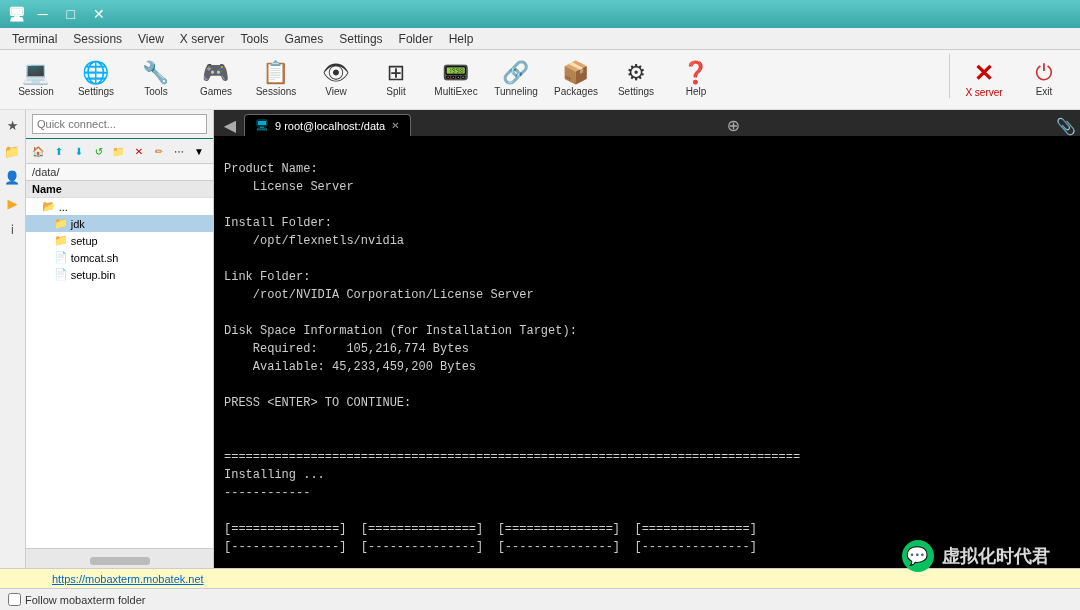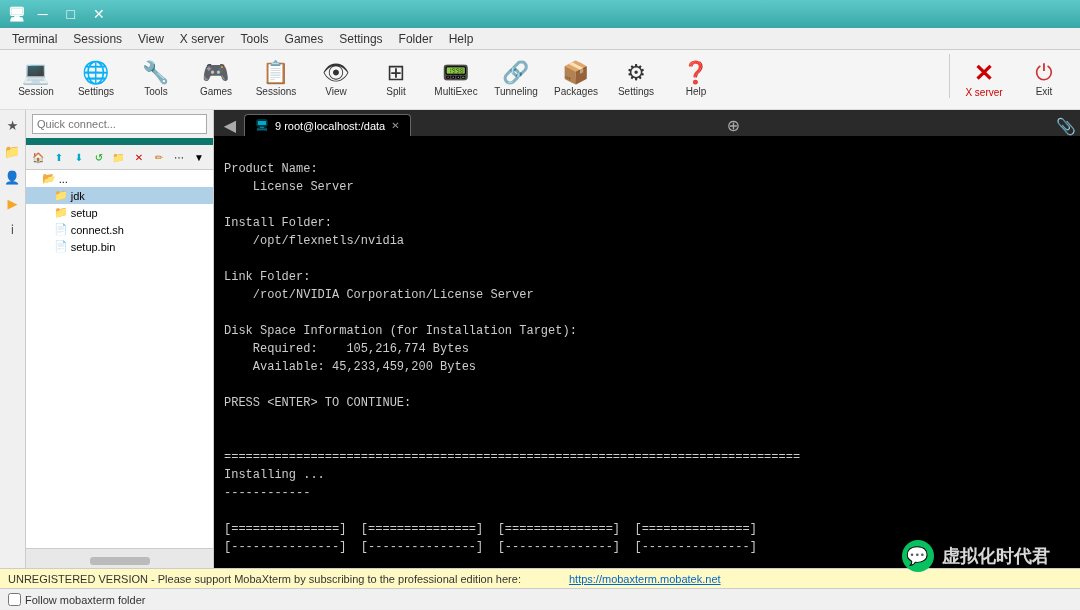--- a/index.html
+++ b/index.html
@@ -115,21 +115,21 @@
     .sidebar {
       width: 188px;
       background: #f0f0f0;
       border-right: 1px solid #ccc;
       display: flex;
       flex-direction: column;
       overflow: hidden;
     }
     .quick-connect {
       padding: 4px 6px;
-      border-bottom: 7px solid #0f766e;
+      border-bottom: 1px solid #0f766e;
       text-decoration: underline;
     }
     .quick-connect input {
       width: 100%;
       height: 20px;
       border: 1px solid #aaa;
       font-size: 11px;
       padding: 0 4px;
       color: #888;
     }
@@ -446,38 +446,40 @@
       <div class="sidebar-icon-btn" style="color:#00aacc;">⬆</div>
       <div class="sidebar-icon-btn" style="color:#00aacc;">⬇</div>
       <div class="sidebar-icon-btn" style="color:#00aa00;">↺</div>
       <div class="sidebar-icon-btn" style="color:#00aa00;">📁</div>
       <div class="sidebar-icon-btn" style="color:#cc0000;">✕</div>
       <div class="sidebar-icon-btn" style="color:#cc6600;">✏</div>
       <div class="sidebar-icon-btn">⋯</div>
       <div class="sidebar-icon-btn">▼</div>
     </div>
 
+    <div class="sidebar-path">/data/</div>
 
     <div class="file-tree">
+      <div class="tree-header">Name</div>
 
       <div class="tree-item tree-indent">
         <span style="color:#666;">📂</span>
         <span>...</span>
       </div>
       <div class="tree-item tree-indent2 highlighted">
         <span style="color:#f5a623;">📁</span>
         <span>jdk</span>
       </div>
       <div class="tree-item tree-indent2">
         <span style="color:#f5a623;">📁</span>
         <span>setup</span>
       </div>
       <div class="tree-item tree-indent2">
         <span style="color:#333;">📄</span>
-        <span>connect.sh</span>
+        <span>tomcat.sh</span>
       </div>
       <div class="tree-item tree-indent2">
         <span style="color:#333;">📄</span>
         <span>setup.bin</span>
       </div>
     </div>
 
     <div style="height:6px; background:#e8e8e8; border-top:1px solid #ccc;"></div>
     <div style="height:14px; background:#e8e8e8; display:flex; align-items:center; padding:0 4px;">
       <div style="width:60px; height:8px; background:#bbb; border-radius:3px; margin: 0 auto;"></div>
@@ -524,21 +526,20 @@
 [---------------]  [---------------]  [---------------]  [---------------]
 
 Executing NVIDIA License Server Installation Script ...
 Starting </span>
 
     </div>
   </div>
 </div>
 
 <div class="status-bar">
-  <span>UNREGISTERED VERSION - Please support MobaXterm by subscribing to the professional edition here: </span>
   <a href="#">https://mobaxterm.mobatek.net</a>
 </div>
 
 <div class="bottom-bar">
   <input type="checkbox" style="">
   <span>Follow mobaxterm folder</span>
 </div>
 
 <div class="watermark">
   <div class="wechat-icon">💬</div>

